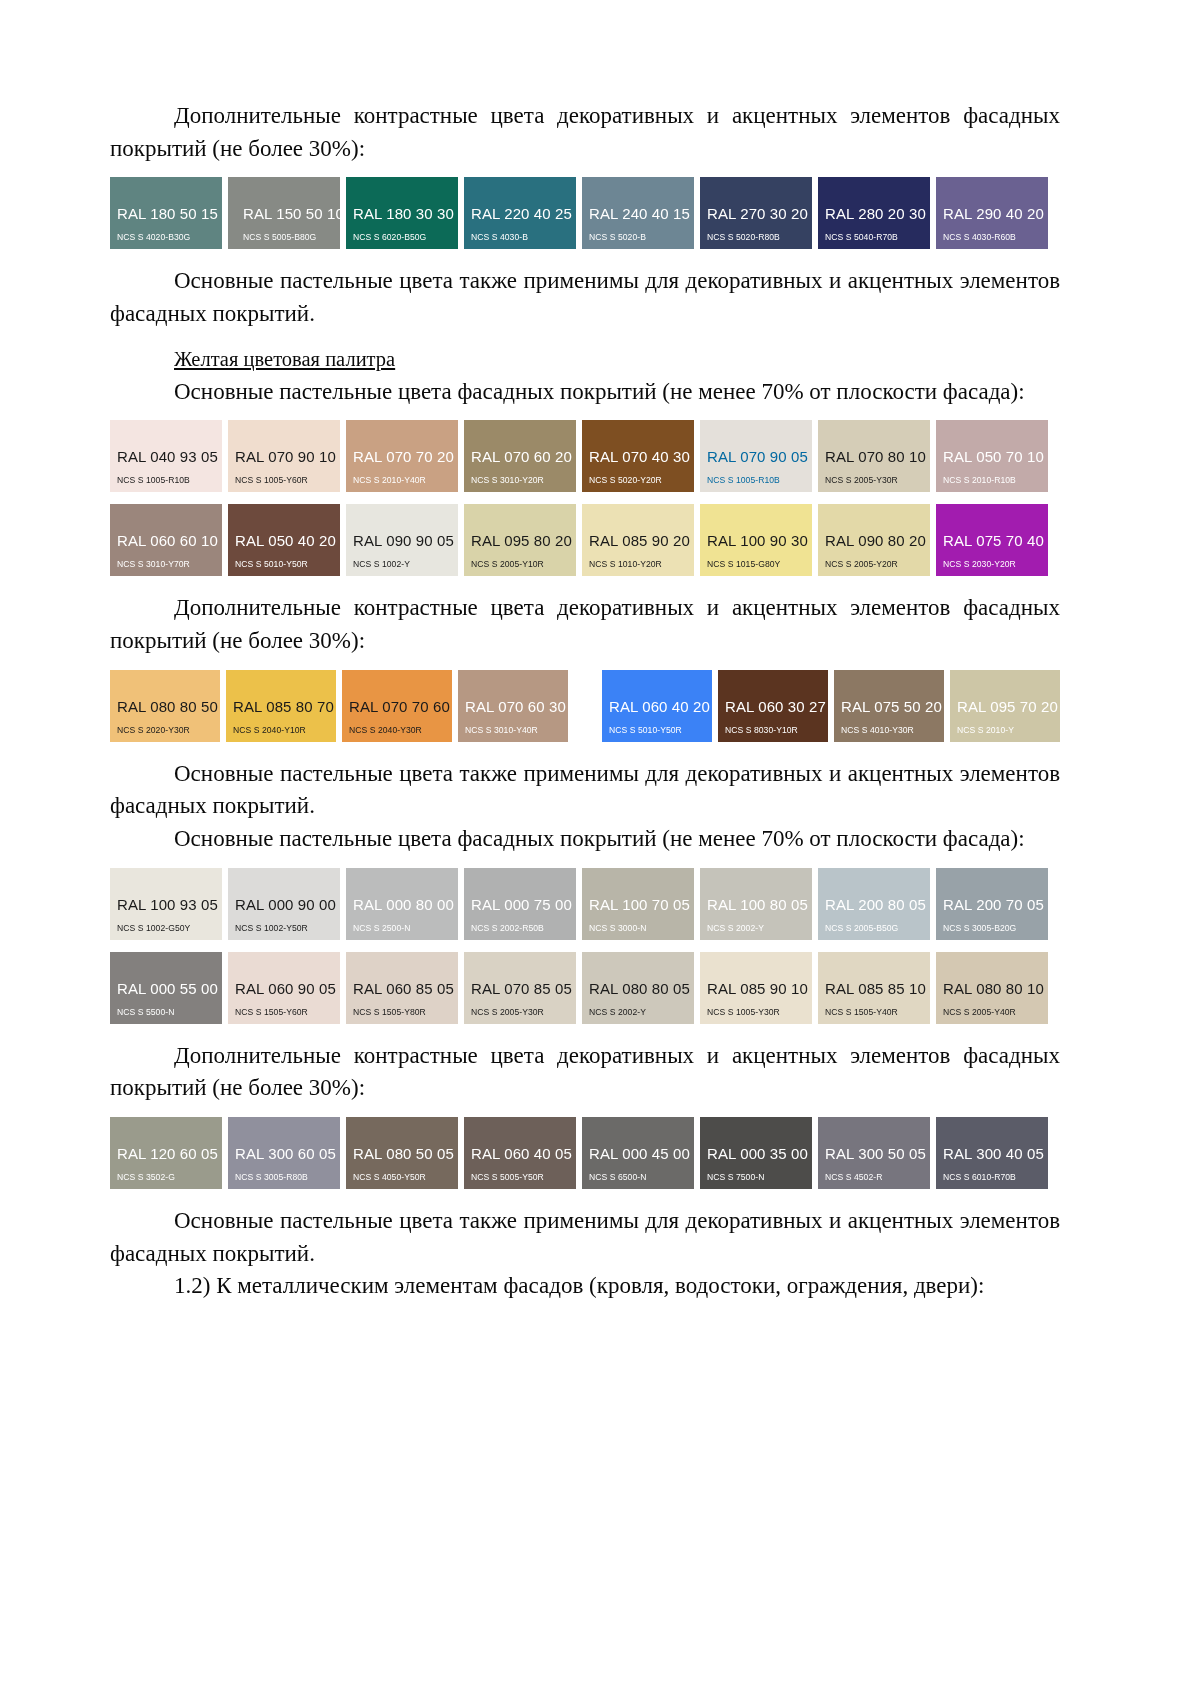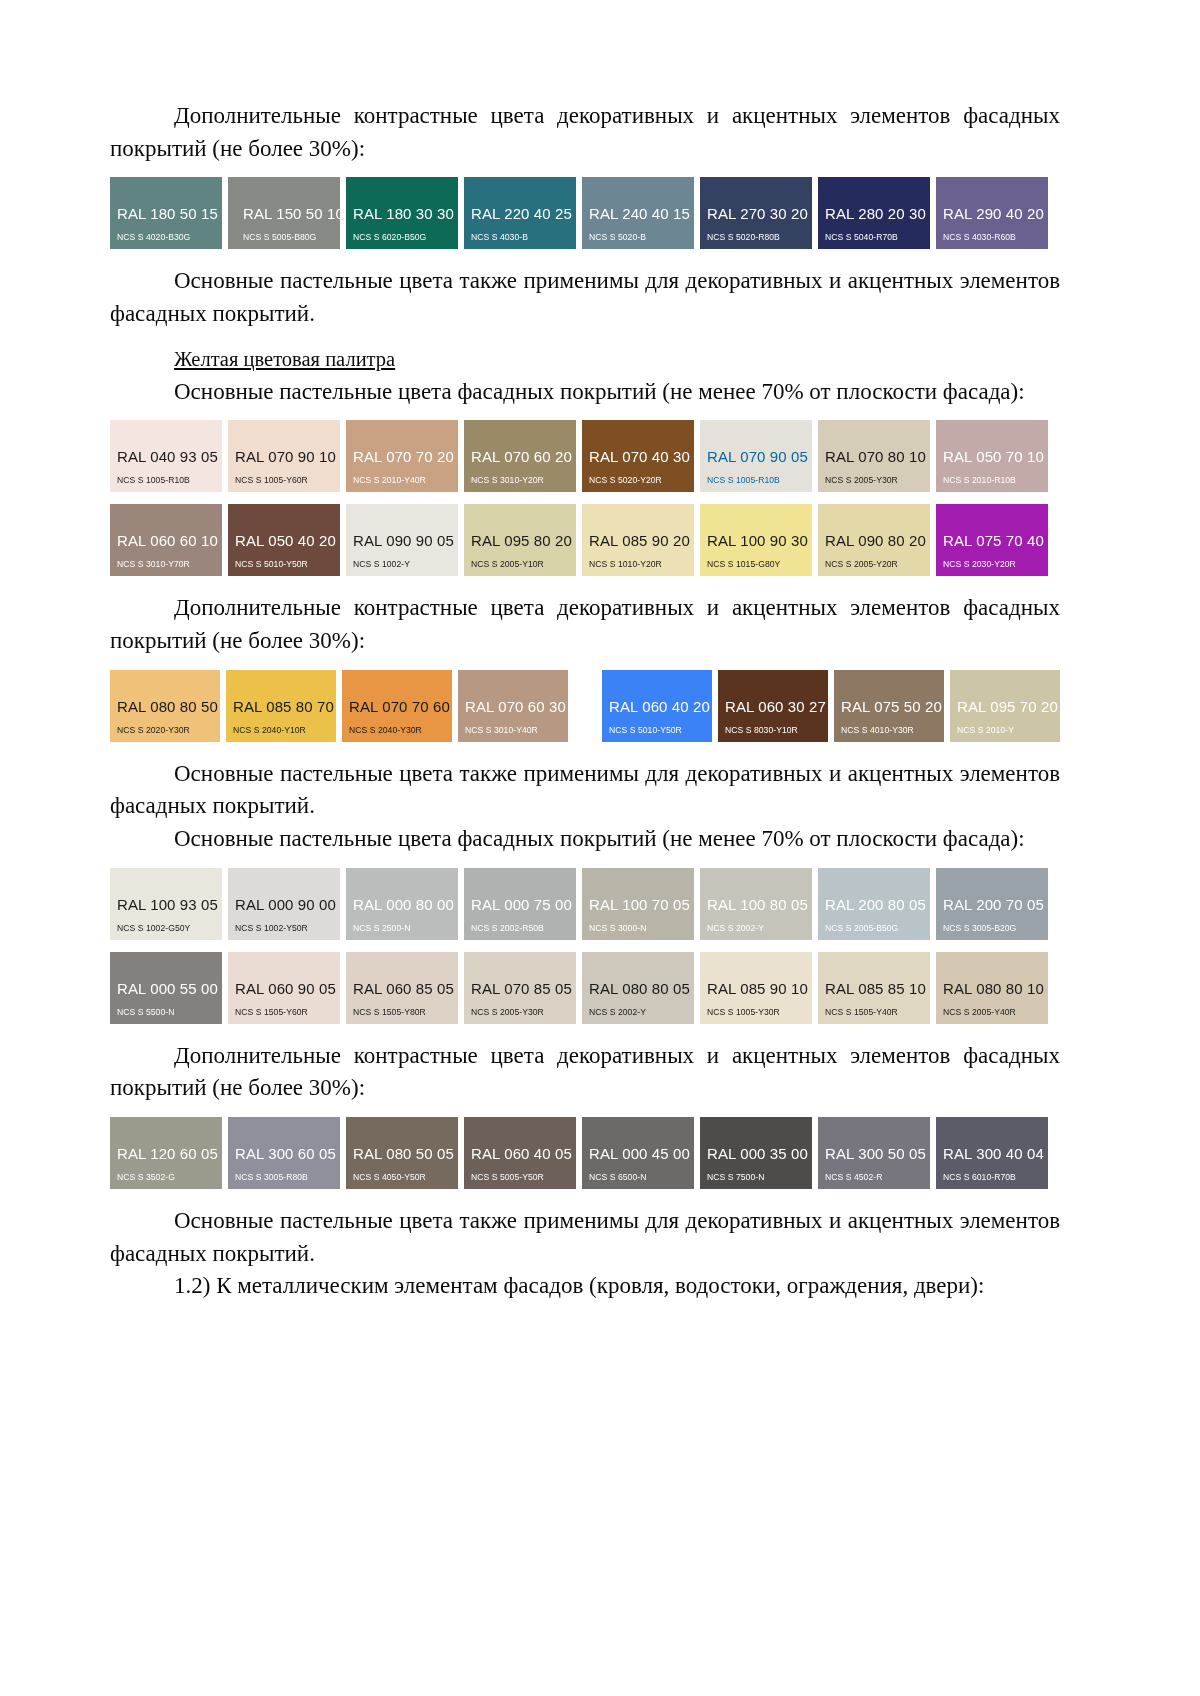--- a/index.html
+++ b/index.html
@@ -342,21 +342,21 @@
         </div>
         <div class="swatch" style="background: rgb(77, 76, 74); color: rgb(255, 255, 255);">
           <div class="ral">RAL 000 35 00</div>
           <div class="ncs">NCS S 7500-N</div>
         </div>
         <div class="swatch" style="background: rgb(119, 117, 126); color: rgb(255, 255, 255);">
           <div class="ral">RAL 300 50 05</div>
           <div class="ncs">NCS S 4502-R</div>
         </div>
         <div class="swatch" style="background: rgb(91, 92, 104); color: rgb(255, 255, 255);">
-          <div class="ral">RAL 300 40 04</div>
+          <div class="ral">RAL 300 40 05</div>
           <div class="ncs">NCS S 6010-R70B</div>
         </div>
       </div>
 
     <p class="para spaced">Основные пастельные цвета также применимы для декоративных и акцентных элементов фасадных покрытий.</p>
 
     <p class="para fin">1.2) К металлическим элементам фасадов (кровля, водостоки, ограждения, двери):</p>
 
   </div>
 </div>

